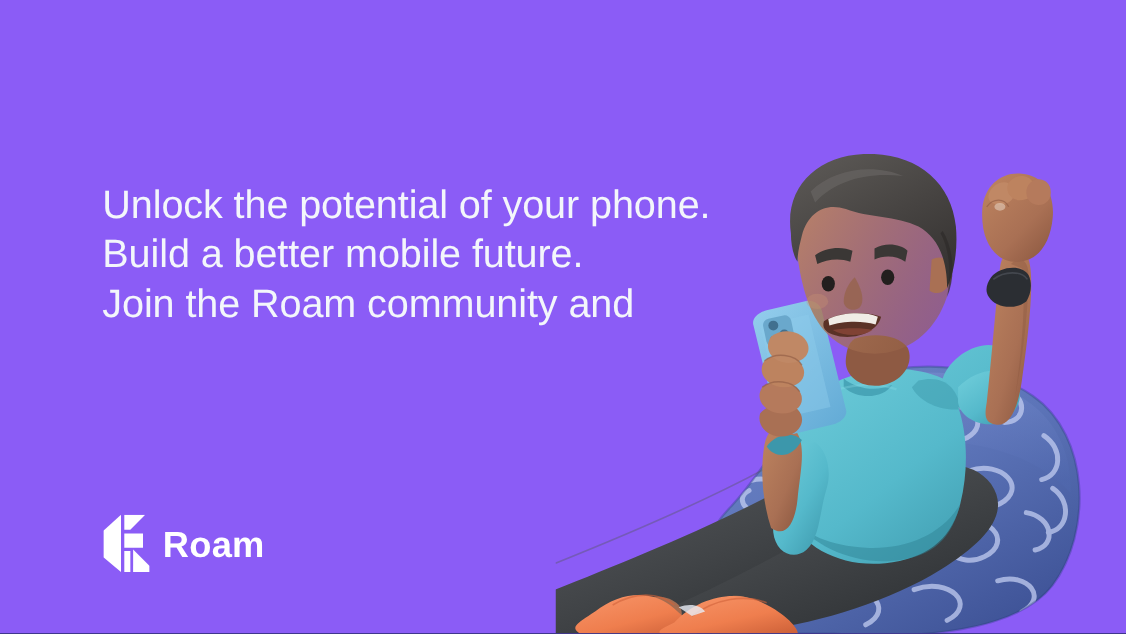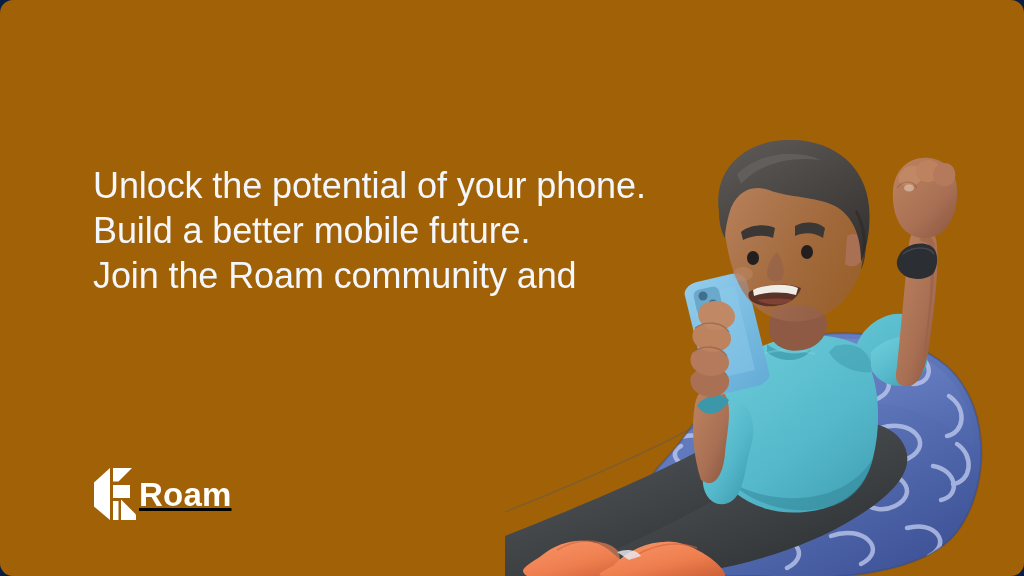--- a/index.html
+++ b/index.html
@@ -5,23 +5,22 @@
   html, body {
     margin: 0;
     padding: 0;
     background: #0c1d44;
   }
   #stage {
     position: relative;
     width: 1024px;
     height: 576px;
     overflow: hidden;
-    background: #a16207;
+    background: #8b5cf6;
     font-family: "Liberation Sans", sans-serif;
-    border-radius: 13px;
   }
 
   
   #headline {
     position: absolute;
     left: 93px;
     top: 163px;
     width: 640px;
     z-index: 40;
   }
@@ -34,23 +33,22 @@
     white-space: nowrap;
   }
 
   
   #logo-lockup {
     position: absolute;
     left: 94px;
     top: 468px;
     display: flex;
     align-items: center;
-    gap: 3px;
+    gap: 12px;
     z-index: 40;
-    text-decoration: underline;
   }
   #logo-mark { width: 42px; height: 52px; display: block; }
   #logo-word {
     color: #ffffff;
     font-size: 33px;
     font-weight: 700;
     letter-spacing: 0.2px;
     line-height: 1;
   }
 

